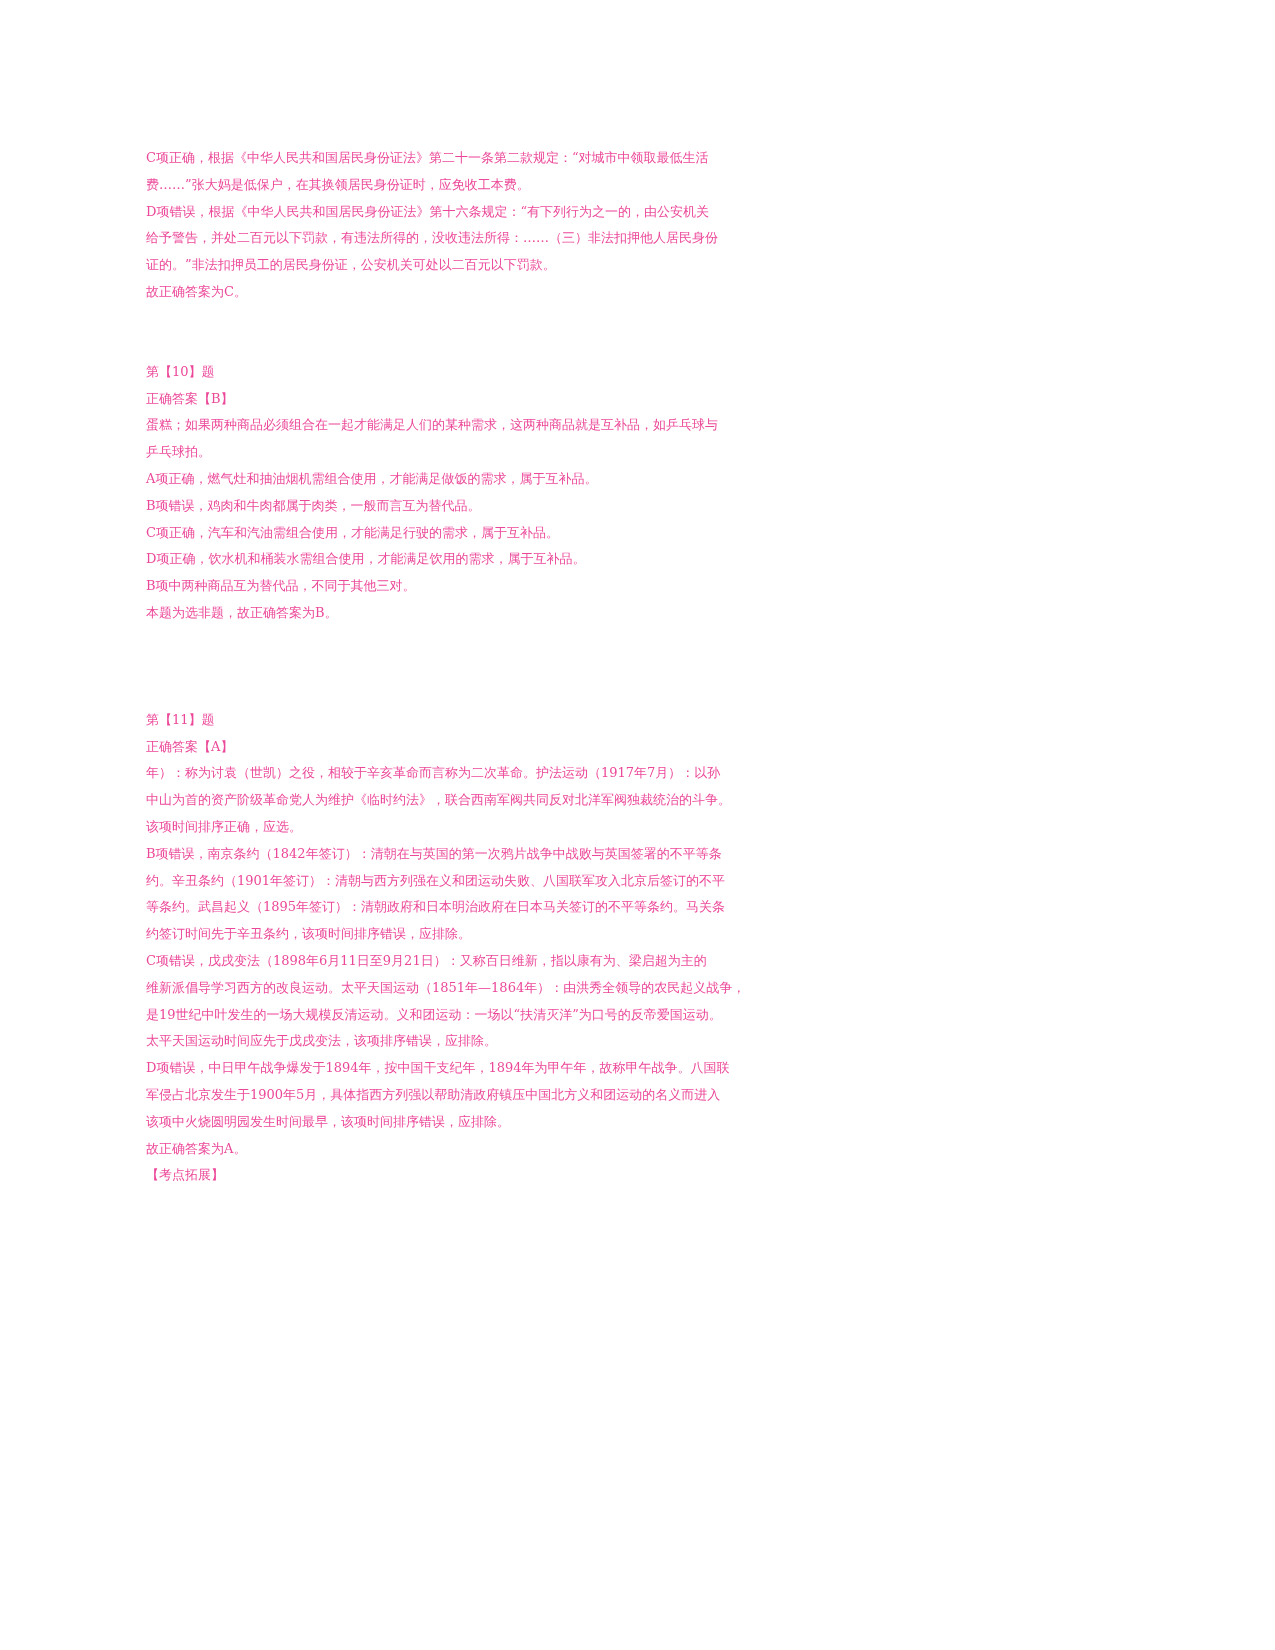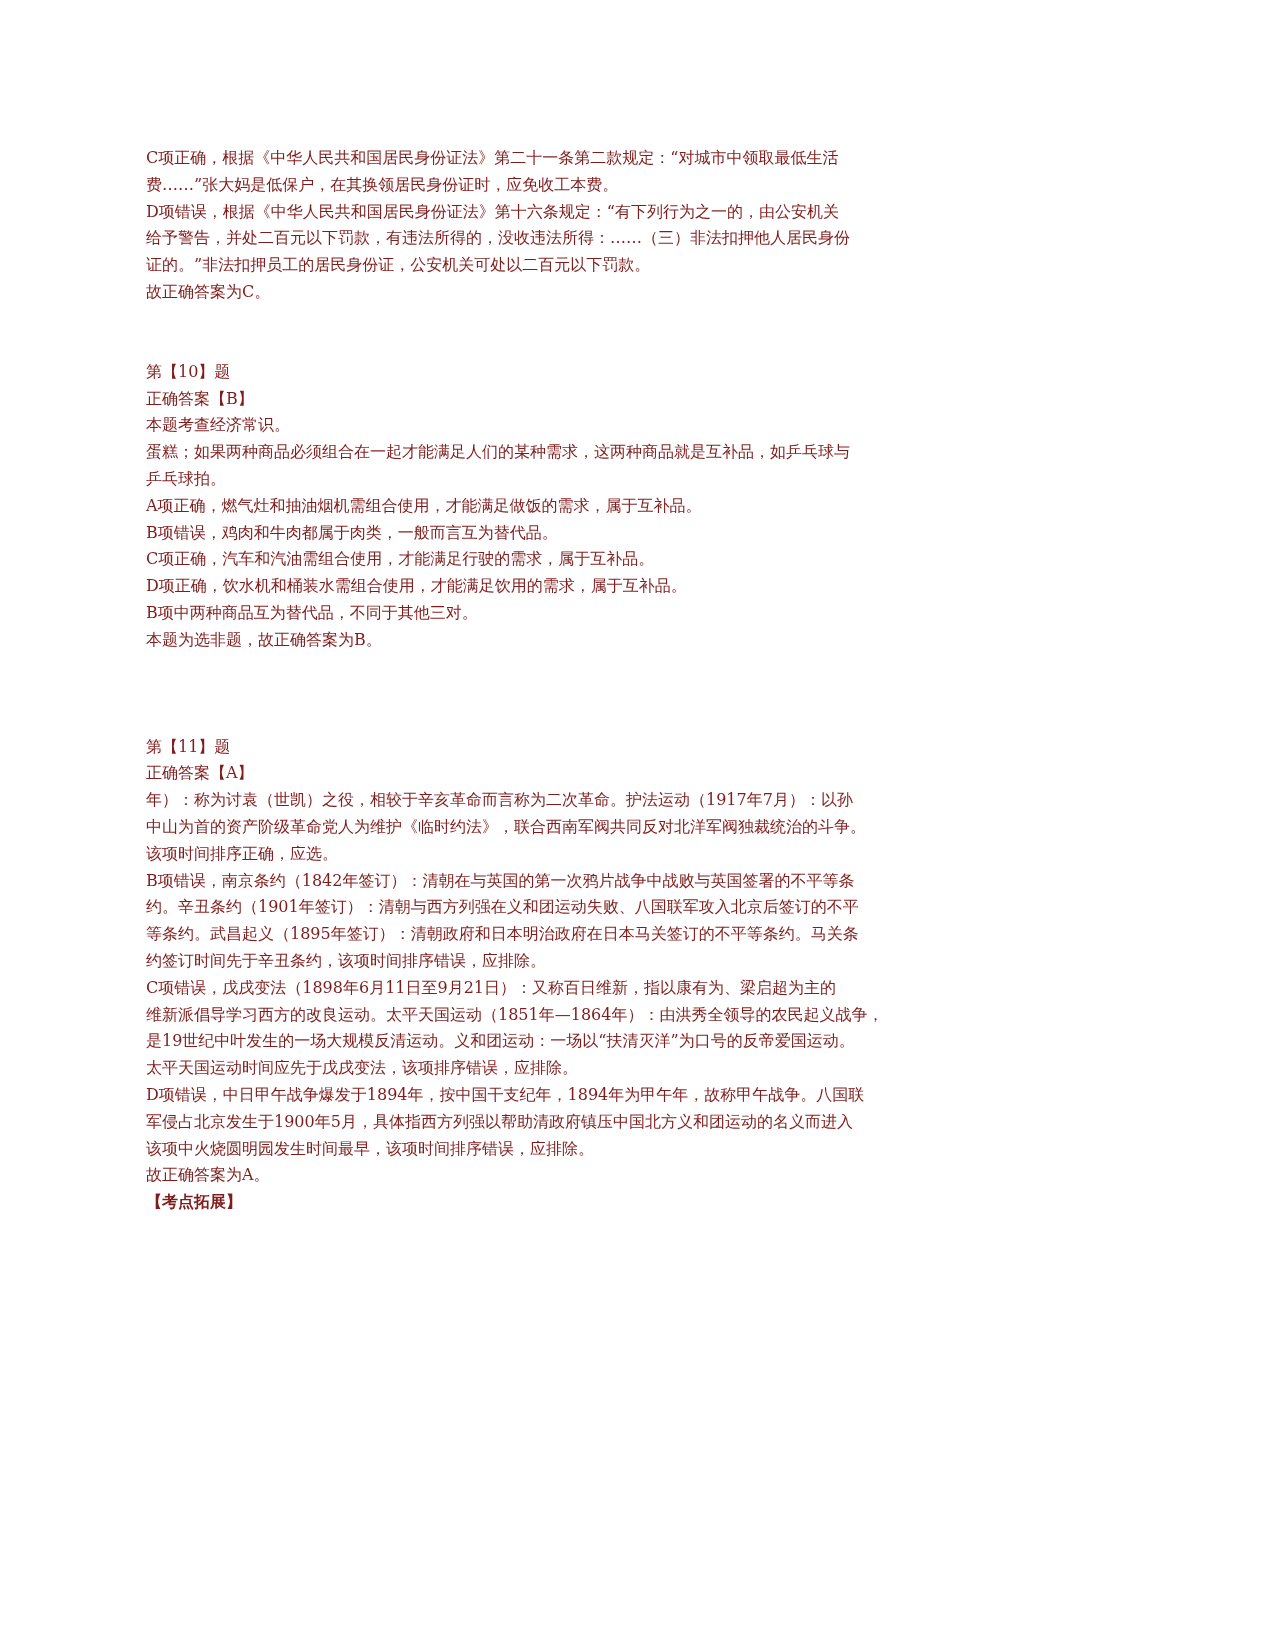--- a/index.html
+++ b/index.html
@@ -1,46 +1,45 @@
 <!DOCTYPE html>
 <html><head>
 <meta charset="utf-8">
 <style>
   html, body { margin: 0; padding: 0; background: #ffffff; }
   body { width: 1275px; height: 1650px; position: relative; overflow: hidden; }
   .page {
     position: absolute; left: 146px; top: 145px; width: 1000px;
     font-family: "DejaVu Serif", "Liberation Serif", serif;
-    font-size: 16px; line-height: 26.8px; color: #7f1d1d;
+    font-size: 13px; line-height: 26.8px; color: #ec4899;
   }
   .line { white-space: nowrap; display: block; height: 26.8px; }
   .gap-1 { height: 53px; }
   .gap-2 { height: 80px; }
-  .bracket { font-weight: bold; }
+  .bracket { font-weight: normal; }
 </style>
 </head>
 <body>
 
 <div class="page">
 
   <div>
     <span class="line">C项正确，根据《中华人民共和国居民身份证法》第二十一条第二款规定：“对城市中领取最低生活</span>
     <span class="line">费……”张大妈是低保户，在其换领居民身份证时，应免收工本费。</span>
     <span class="line">D项错误，根据《中华人民共和国居民身份证法》第十六条规定：“有下列行为之一的，由公安机关</span>
     <span class="line">给予警告，并处二百元以下罚款，有违法所得的，没收违法所得：……（三）非法扣押他人居民身份</span>
     <span class="line">证的。”非法扣押员工的居民身份证，公安机关可处以二百元以下罚款。</span>
     <span class="line">故正确答案为C。</span>
   </div>
 
   <div class="gap-1"></div>
 
   <div>
     <span class="line">第【10】题</span>
     <span class="line">正确答案【B】</span>
-    <span class="line">本题考查经济常识。</span>
     <span class="line">蛋糕；如果两种商品必须组合在一起才能满足人们的某种需求，这两种商品就是互补品，如乒乓球与</span>
     <span class="line">乒乓球拍。</span>
     <span class="line">A项正确，燃气灶和抽油烟机需组合使用，才能满足做饭的需求，属于互补品。</span>
     <span class="line">B项错误，鸡肉和牛肉都属于肉类，一般而言互为替代品。</span>
     <span class="line">C项正确，汽车和汽油需组合使用，才能满足行驶的需求，属于互补品。</span>
     <span class="line">D项正确，饮水机和桶装水需组合使用，才能满足饮用的需求，属于互补品。</span>
     <span class="line">B项中两种商品互为替代品，不同于其他三对。</span>
     <span class="line">本题为选非题，故正确答案为B。</span>
   </div>
 

